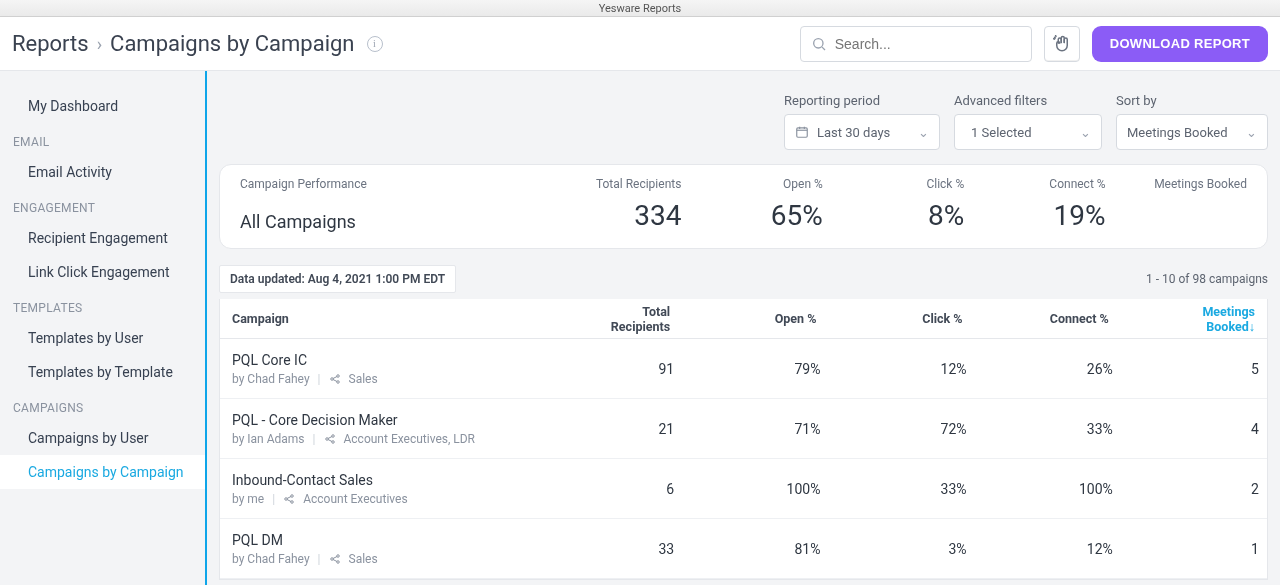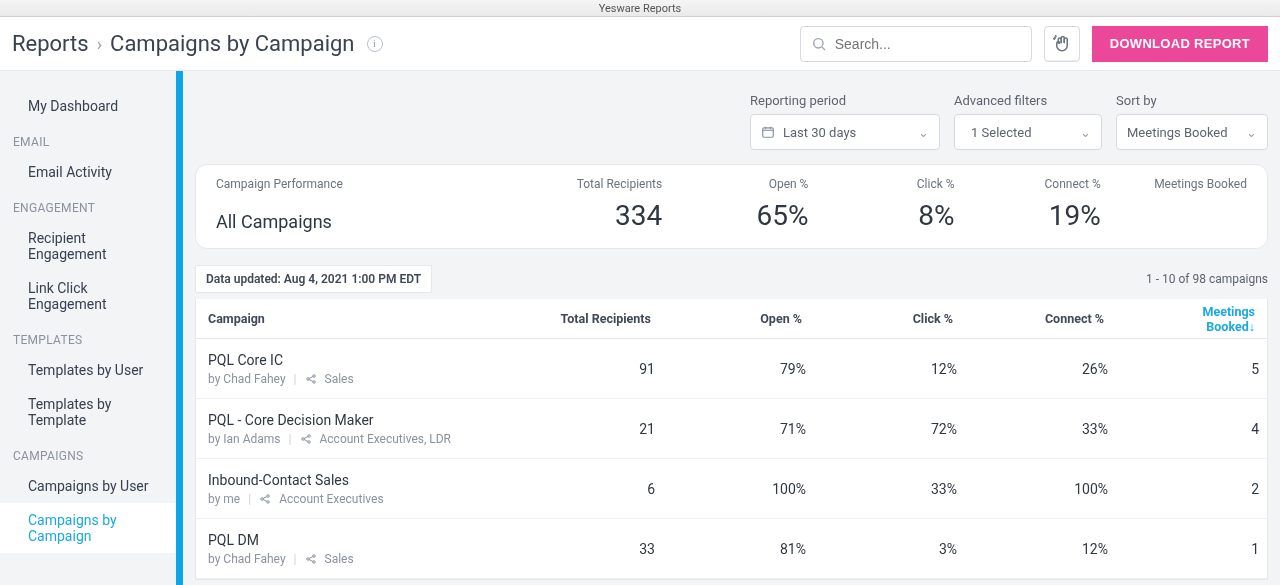--- a/index.html
+++ b/index.html
@@ -8,35 +8,35 @@
     .titlebar { height: 17px; background: linear-gradient(#f5f5f5,#eaeaea); border-bottom: 1px solid #d0d0d0; text-align: center; font-size: 11px; color: #555; line-height: 17px; }
 
     .topbar { height: 54px; background: #fff; border-bottom: 1px solid #e5e7eb; display: flex; align-items: center; padding: 0 12px; }
     .breadcrumbs { display: flex; align-items: center; gap: 8px; font-size: 22px; color: #3a4250; font-weight: 400; }
     .breadcrumbs .chev { color: #9aa2af; font-size: 18px; }
     .info-circle { display:inline-flex; align-items:center; justify-content:center; width:16px; height:16px; border:1px solid #b8c0cc; border-radius:50%; font-size:10px; color:#9aa2af; font-family: Georgia, serif; margin-left:4px;}
     .topbar .spacer { flex: 1; }
     .search-wrap { display:flex; align-items:center; border:1px solid #d6dae0; border-radius:4px; height:36px; width:232px; padding:0 10px; color:#9aa2af; }
     .search-wrap input { border:0; outline:0; font-size:14px; color:#333; flex:1; margin-left:8px; background:transparent; }
     .wave-btn { width:36px; height:36px; margin-left:12px; border:1px solid #d6dae0; border-radius:4px; display:flex; align-items:center; justify-content:center; color:#6b7380; background:#fff; box-shadow:inset 0 -1px 0 #f0f0f0; }
-    .dl-btn { height:36px; margin-left:12px; background:#ec4899; color:#fff; border:0; border-radius:0; padding:0 18px; font-size:13px; font-weight:600; letter-spacing:.3px; }
+    .dl-btn { height:36px; margin-left:12px; background:#8b5cf6; color:#fff; border:0; border-radius:9px; padding:0 18px; font-size:13px; font-weight:600; letter-spacing:.3px; }
 
     .shell { display:flex; height: calc(585px - 71px); }
-    .sidebar { width:183px; border-right:7px solid #0ea5e9; background:#f3f4f6; padding-top:18px; }
+    .sidebar { width:207px; border-right:2px solid #0ea5e9; background:#f3f4f6; padding-top:18px; }
     .sidebar .item { padding:9px 18px 9px 28px; font-size:14px; color:#374151; cursor:pointer; }
     .sidebar .item.active { background:#fff; color:#1aa9e1; }
     .sidebar .section { padding:12px 18px 6px 13px; font-size:12px; color:#8a929f; letter-spacing:.3px; }
 
     .main { flex:1; background:#f3f4f6; padding:0; overflow:hidden; }
     .filters { display:flex; gap:14px; justify-content:flex-end; padding:22px 12px 14px 12px; }
     .filt { display:flex; flex-direction:column; gap:6px; }
     .filt label { font-size:13px; color:#5d6470; }
     .picker { height:36px; border:1px solid #d6dae0; border-radius:4px; background:#fff; display:flex; align-items:center; padding:0 10px; font-size:13px; color:#5d6470; justify-content:space-between; }
     .picker .chevd { color:#9aa2af; }
-    .w190 { width:190px;align-items:center; } .w148 { width:148px;padding-left:16px; } .w152 { width:152px; }
+    .w190 { width:156px;align-items:center; } .w148 { width:148px;padding-left:16px; } .w152 { width:152px; }
 
     .summary { margin:0 12px; background:#fff; border:1px solid #e5e7eb; border-radius:12px; padding:12px 20px 16px 20px; display:grid; grid-template-columns: 300px 1fr 1fr 1fr 1fr 1fr; align-items:end; column-gap:4px; }
     .summary .hdr { font-size:12px; color:#6b7380; padding-bottom:8px; }
     .summary .hdr.right, .summary .val.right { text-align:right; }
     .summary .name { font-size:18px; color:#2f3742; }
     .summary .val { font-size:28px; color:#2f3742; font-weight:400; }
 
     .meta-row { display:flex; align-items:center; justify-content:space-between; margin:16px 12px 0 12px; font-size:12px; color:#5d6470; }
     .updated { background:#fff; border:1px solid #e5e7eb; display:inline-block; padding:6px 10px; font-weight:600; color:#414956; border-radius:2px; }
 

